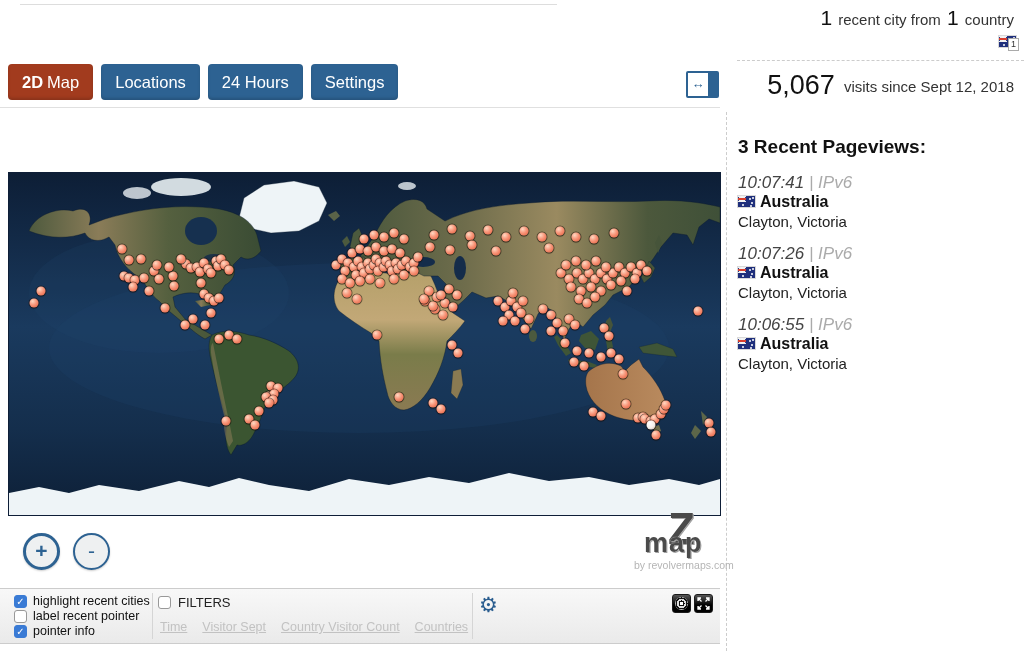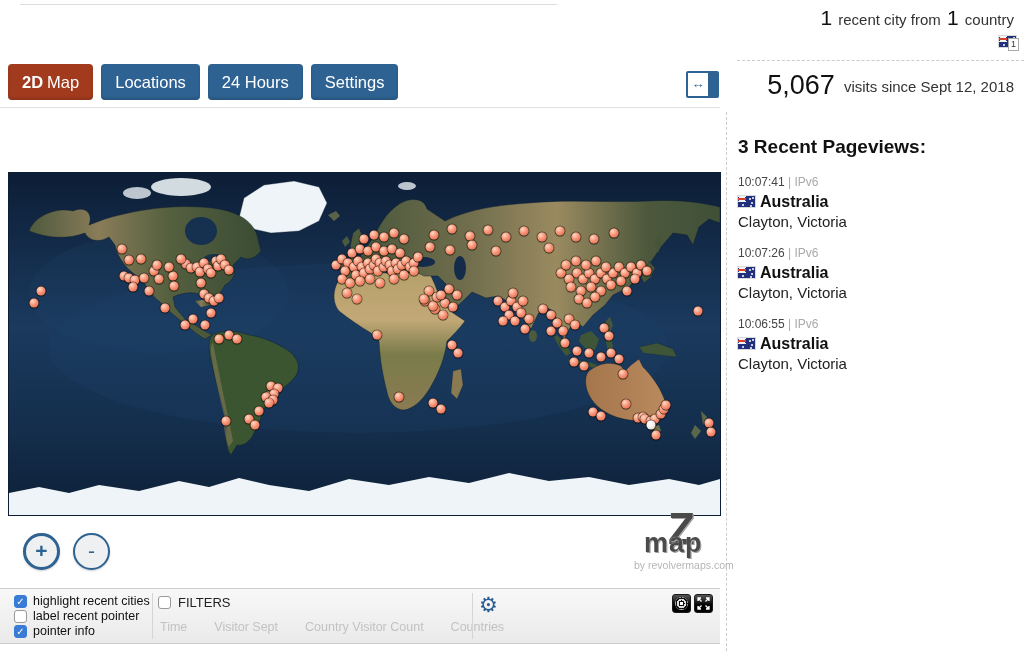--- a/index.html
+++ b/index.html
@@ -34,21 +34,21 @@
   .tab b{font-weight:700;margin-right:4px;}
   .tab.active{background:#a23b1e;}
   .expand-btn{position:absolute;left:686px;top:71px;width:29px;height:23px;background:#fff;border:2px solid #2d6292;
     border-radius:2px;display:flex;cursor:pointer;}
   .expand-btn .arrow{flex:1;text-align:center;font-size:13px;line-height:21px;color:#2d6292;font-weight:700;}
   .expand-btn .bar{width:9px;background:#2d6292;}
   
   .panel{position:absolute;left:726px;top:112px;width:297px;height:539px;border-left:1px dashed #ccc;padding-left:11px;box-sizing:border-box;}
   .panel-title{font-size:19px;font-weight:700;color:#111;margin:24px 0 16px 0;}
   .pv{margin-bottom:13px;}
-  .pv .t{font-size:12px;color:#444;line-height:17px;}
+  .pv .t{font-size:17px;color:#444;line-height:17px;font-style:italic;}
   .pv .t .grey{color:#aaa;}
   .pv .c{font-size:16px;font-weight:700;color:#111;line-height:21px;display:flex;align-items:center;gap:5px;}
   .pv .city{font-size:15px;color:#222;line-height:20px;}
   
   #map{position:absolute;left:8px;top:172px;width:711px;height:342px;overflow:hidden;
     border:1px solid rgba(15,30,55,.35);box-sizing:content-box;background:#0e2038;cursor:grab;}
   #map svg{position:absolute;left:0;top:0;width:100%;height:100%;}
   #dots{position:absolute;left:0;top:0;width:100%;height:100%;}
   .dot{position:absolute;width:9px;height:9px;border-radius:50%;transform:translate(-50%,-50%);
     background:radial-gradient(circle at 35% 30%,#ffd8c2 0%,#f89579 45%,#ee7a5c 70%,#a44a32 100%);
@@ -66,21 +66,21 @@
   
   .bottom-bar{position:absolute;left:0;top:588px;width:720px;height:56px;
     background:linear-gradient(#f8f8f8,#eaeaea);border-top:1px solid #ccc;border-bottom:1px solid #ccc;box-sizing:border-box;}
   .vdiv{position:absolute;top:4px;bottom:4px;width:1px;background:#d5d5d5;}
   .cb-row{position:absolute;left:14px;display:flex;align-items:center;gap:6px;font-size:12.5px;color:#111;cursor:pointer;}
   .cb{width:13px;height:13px;border-radius:3px;background:#fff;border:1px solid #999;box-sizing:border-box;
     font-size:10px;line-height:11px;text-align:center;color:#fff;font-weight:700;}
   .cb.on{background:#3a7bd5;border-color:#3a7bd5;}
   .cb.on:before{content:'✓';}
   .filters-row{position:absolute;left:158px;top:6px;display:flex;align-items:center;gap:7px;font-size:13px;color:#222;cursor:pointer;}
-  #filter-options{position:absolute;left:160px;top:31px;display:flex;gap:27px;font-size:12.5px;color:#c2c2c2;}
+  #filter-options{position:absolute;left:160px;top:31px;display:flex;gap:15px;font-size:12.5px;color:#c2c2c2;text-decoration:underline;}
   .gear{position:absolute;left:479px;top:5px;font-size:21px;color:#2a5d8f;cursor:pointer;line-height:22px;}
   .mini-btn{position:absolute;top:5px;width:19px;height:19px;border-radius:3px;border:1px solid #1a1a1a;
     background:linear-gradient(#555,#000 60%);box-sizing:border-box;cursor:pointer;}
   #btn-target{left:672px;}
   #btn-full{left:694px;}
   .target-glyph{position:absolute;left:2px;top:2px;width:13px;height:13px;border-radius:50%;
     background:radial-gradient(circle,#fff 0 1.5px,#111 1.5px 3px,#ddd 3px 4.5px,#111 4.5px 6px,#bbb 6px 7px,transparent 7px);}
 </style>
 </head>
 <body>

